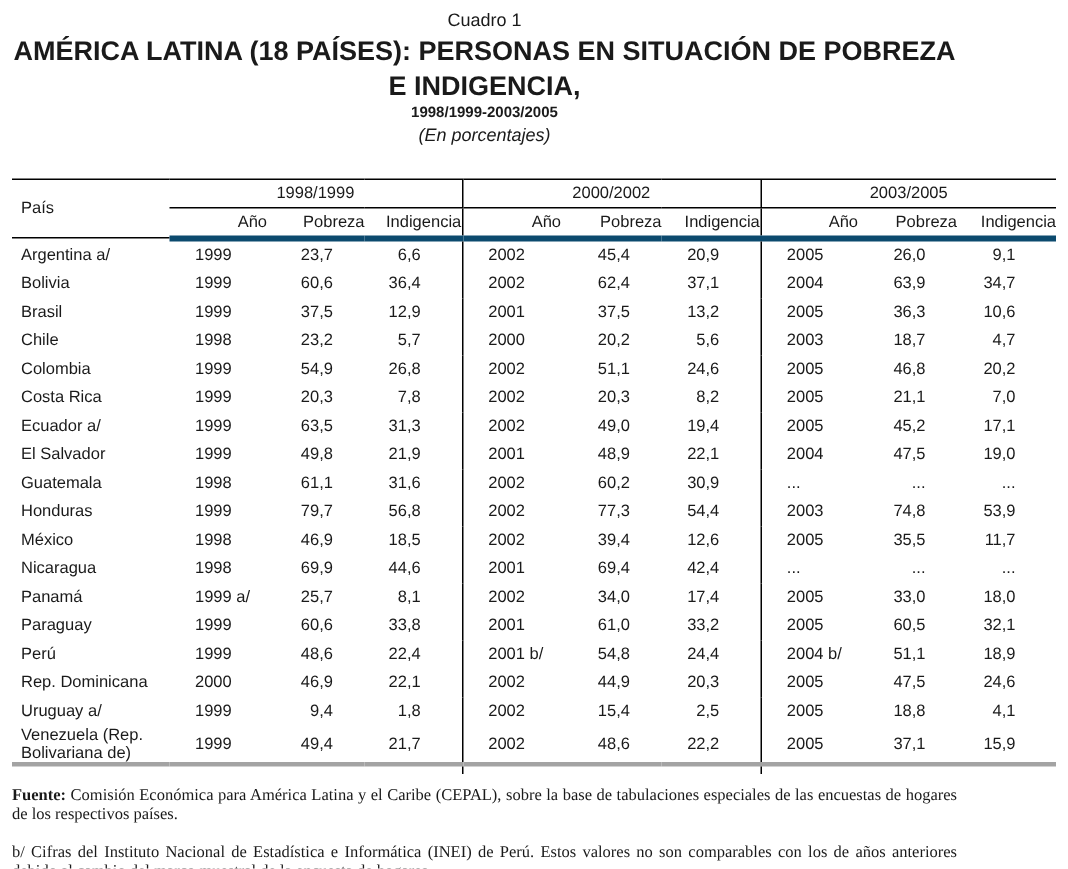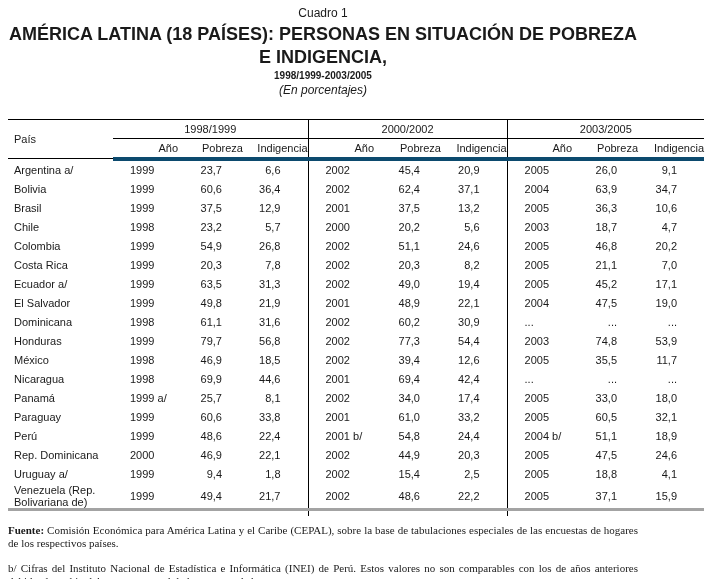--- a/index.html
+++ b/index.html
@@ -177,21 +177,21 @@
             <td class="num pob">49,8</td>
             <td class="num ind">21,9</td>
             <td class="year divl">2001</td>
             <td class="num pob">48,9</td>
             <td class="num ind">22,1</td>
             <td class="year divl">2004</td>
             <td class="num pob">47,5</td>
             <td class="num ind">19,0</td>
           </tr>
           <tr>
-            <td class="pais">Dominicana</td>
+            <td class="pais">Guatemala</td>
             <td class="year">1998</td>
             <td class="num pob">61,1</td>
             <td class="num ind">31,6</td>
             <td class="year divl">2002</td>
             <td class="num pob">60,2</td>
             <td class="num ind">30,9</td>
             <td class="year divl">...</td>
             <td class="num pob">...</td>
             <td class="num ind">...</td>
           </tr>

